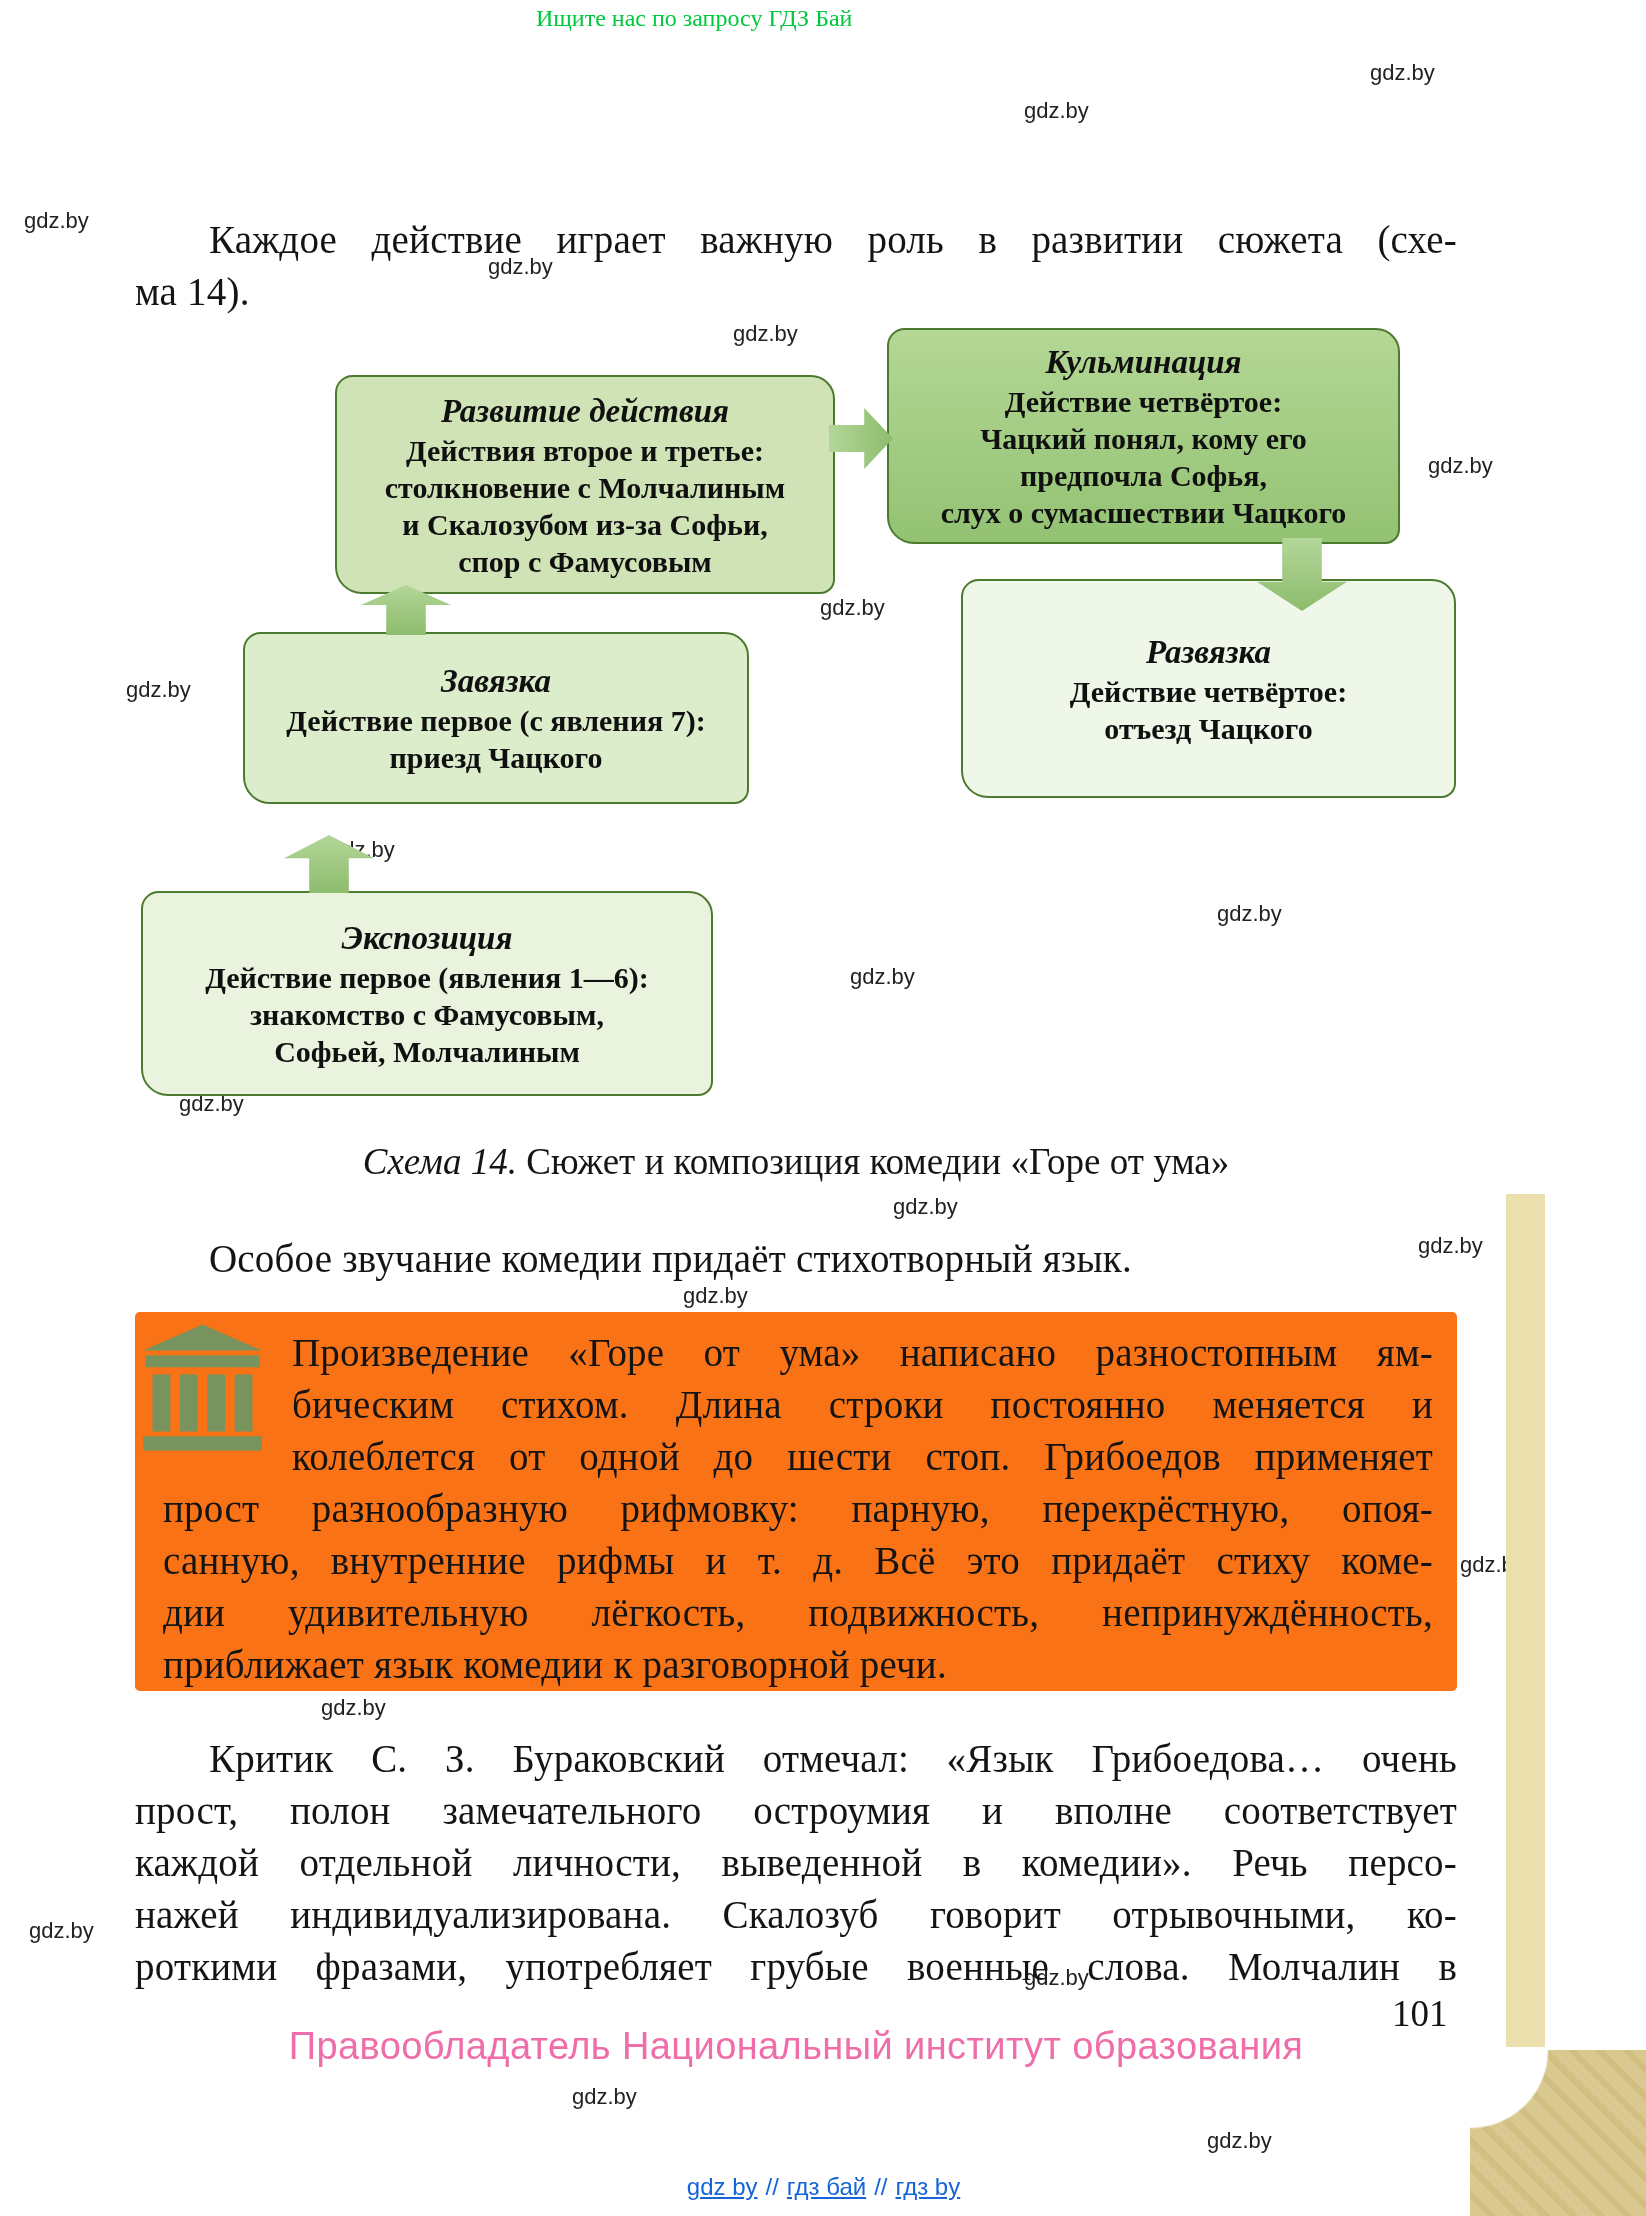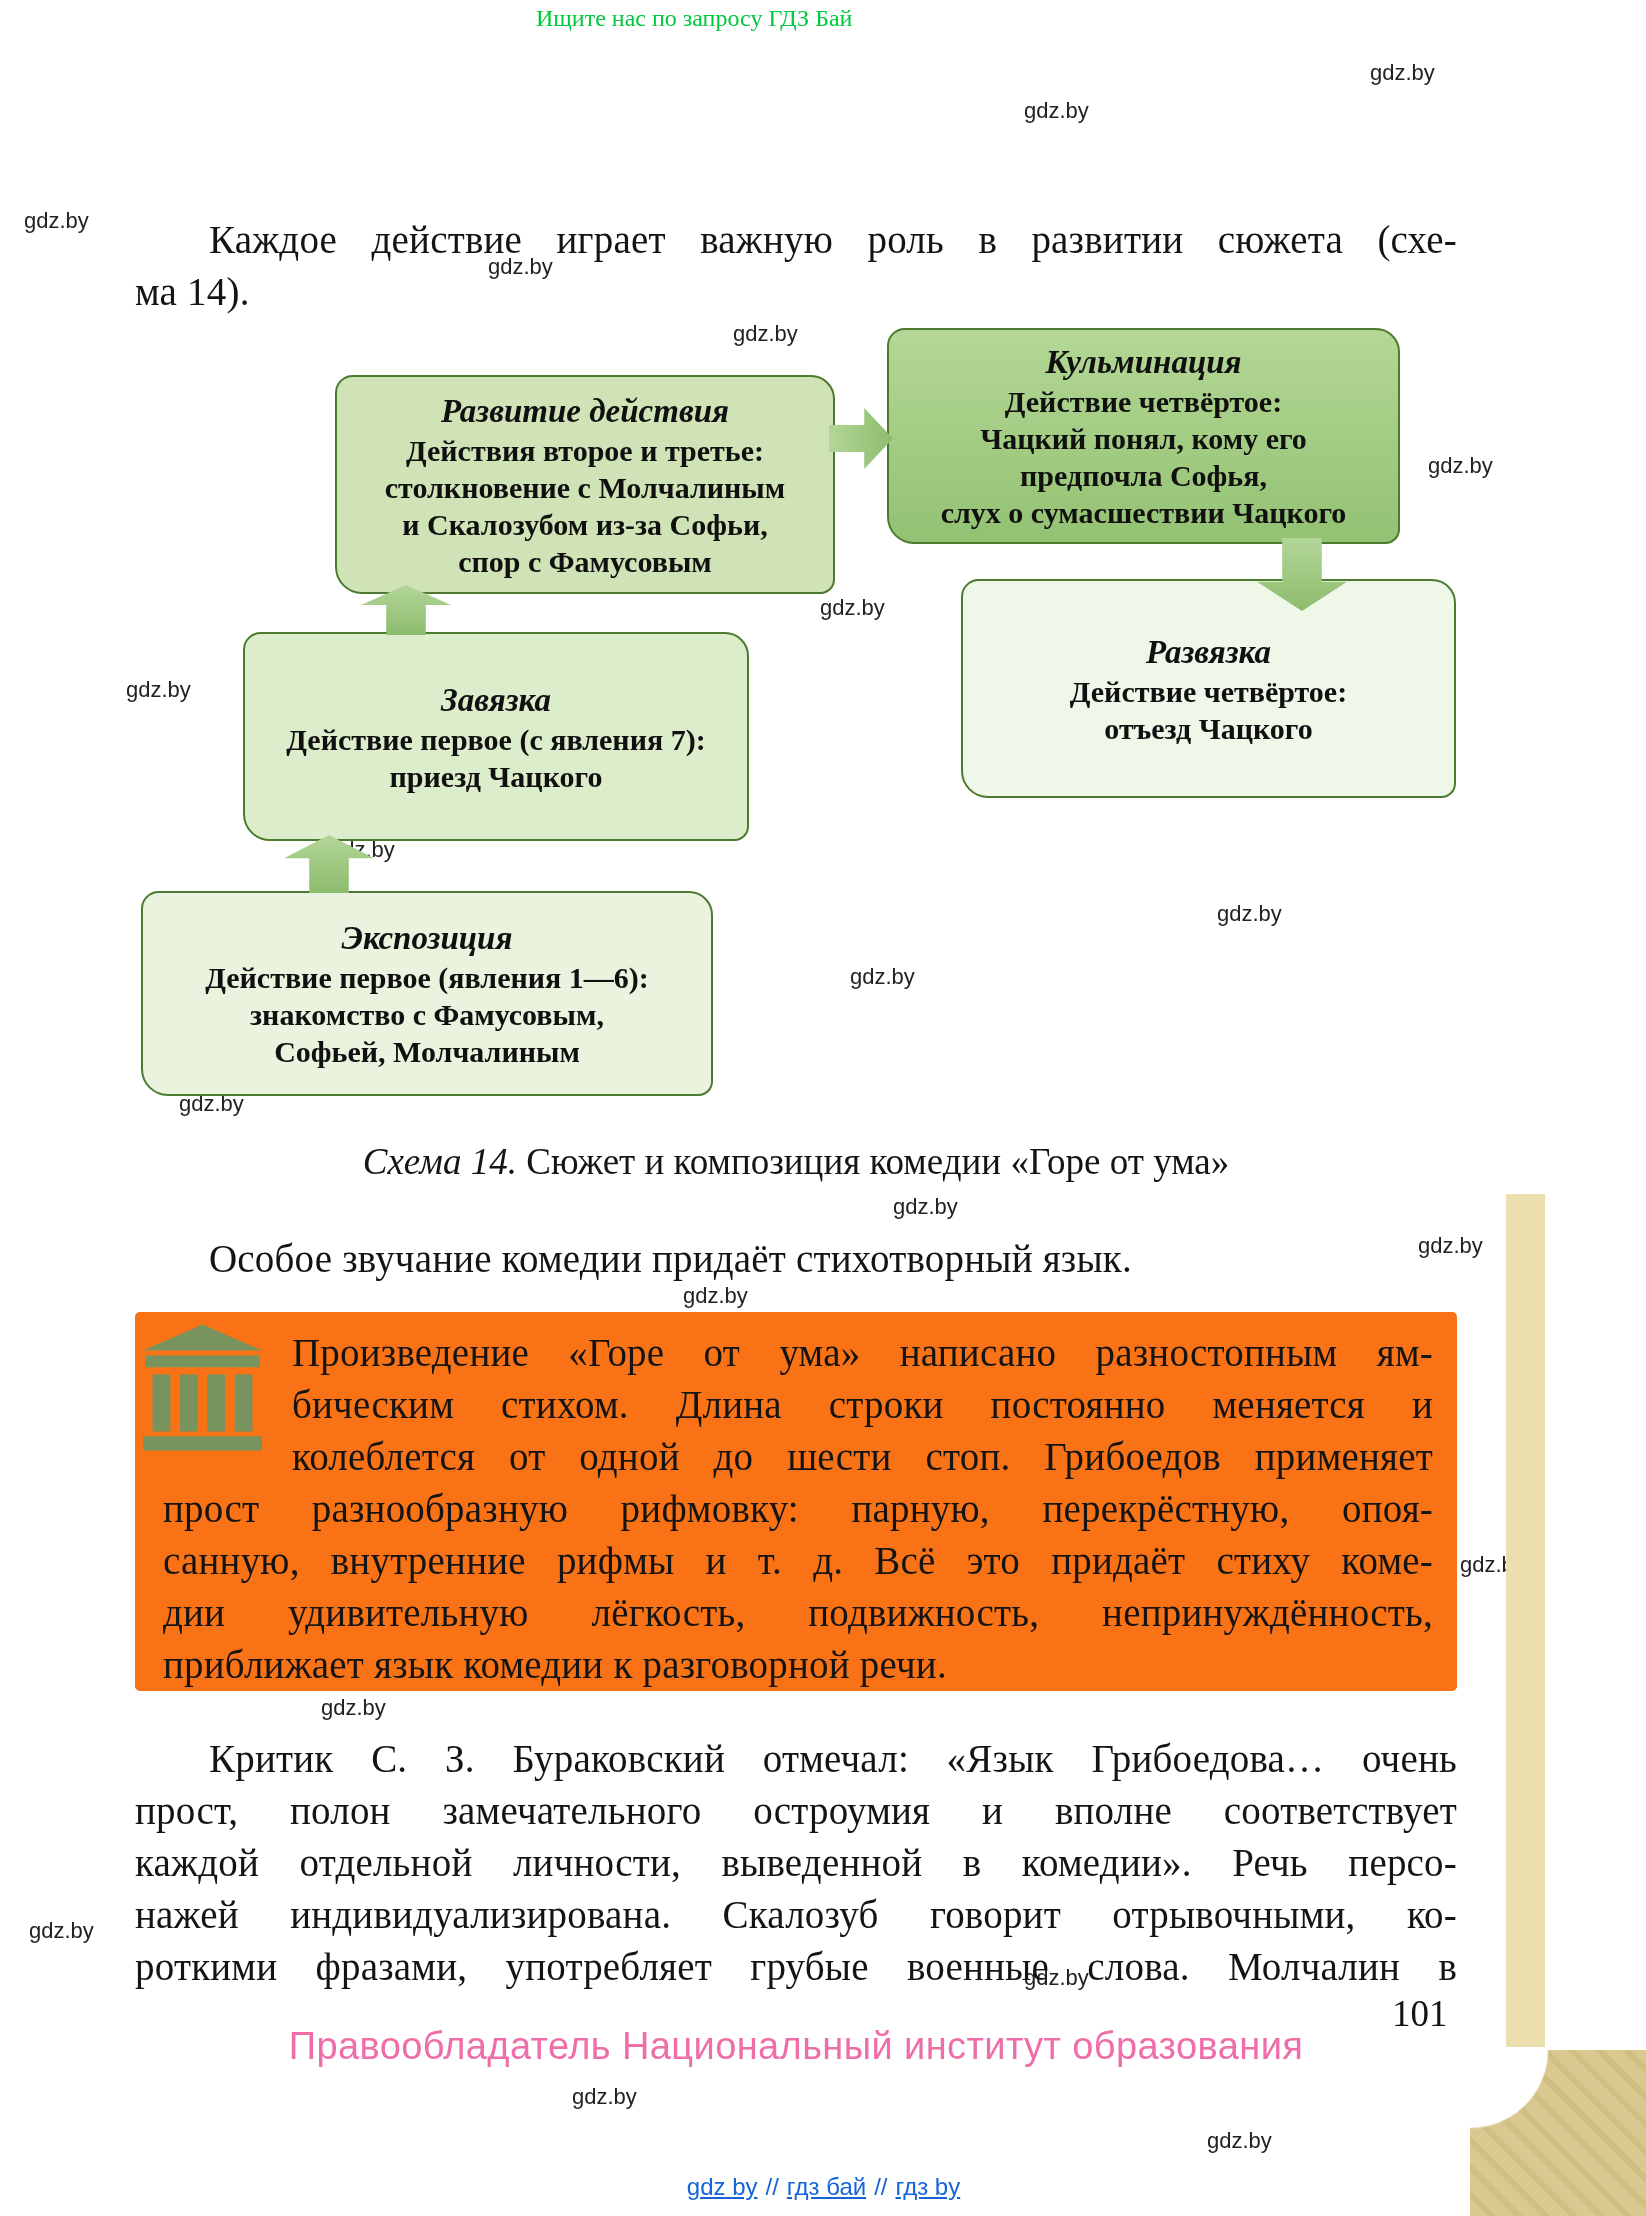--- a/index.html
+++ b/index.html
@@ -33,21 +33,21 @@
     border-radius:17.7px 24px 14.5px 27px;
     display:flex; flex-direction:column; justify-content:center;
     text-align:center; font-weight:bold; font-size:30px; line-height:37px;
     padding:8px 9.7px; color:#101010;
   }
   .dtitle { font-style:italic; font-size:33px; line-height:42px; }
   .box-dev   { left:335px;  top:375px;  width:500px; height:219px; background:#cfe3b6; }
   .box-clx   { left:887px; top:328px;  width:513px; height:216px;
                background:linear-gradient(180deg,#b4d795 0%,#93c273 100%); }
   .box-res   { left:961px; top:579px;  width:495px; height:219px; background:#eff7e8; }
-  .box-inc   { left:243px;  top:632px;  width:506px; height:209px; background:#dcedcc; }
+  .box-inc   { left:243px;  top:632px;  width:506px; height:172px; background:#dcedcc; }
   .box-exp   { left:141px;  top:891px; width:572px; height:205px; background:#e9f3dd; }
   .arrow { position:absolute; background:linear-gradient(180deg,#b3d698,#8dbc6d); }
   .arrow.up    { clip-path:polygon(50% 0,100% 40%,72% 40%,72% 100%,0% 100%,28% 100%,28% 40%,0 40%); }
   .arrow.down  { clip-path:polygon(28% 0,72% 0,72% 60%,100% 60%,50% 100%,0 60%,28% 60%); }
   .arrow.right { clip-path:polygon(0 28%,55% 28%,55% 0,100% 50%,55% 100%,55% 72%,0 72%); }
   .ar-a { left:284px;  top:835px; width:90px; height:58px; }
   .ar-b { left:361px;  top:585px;  width:90px; height:50px; }
   .ar-c { left:829px; top:408px;  width:64px;  height:61px;
           background:linear-gradient(90deg,#b3d698,#8dbc6d); }
   .ar-d { left:1257px; top:538px;  width:90px; height:73px; }

